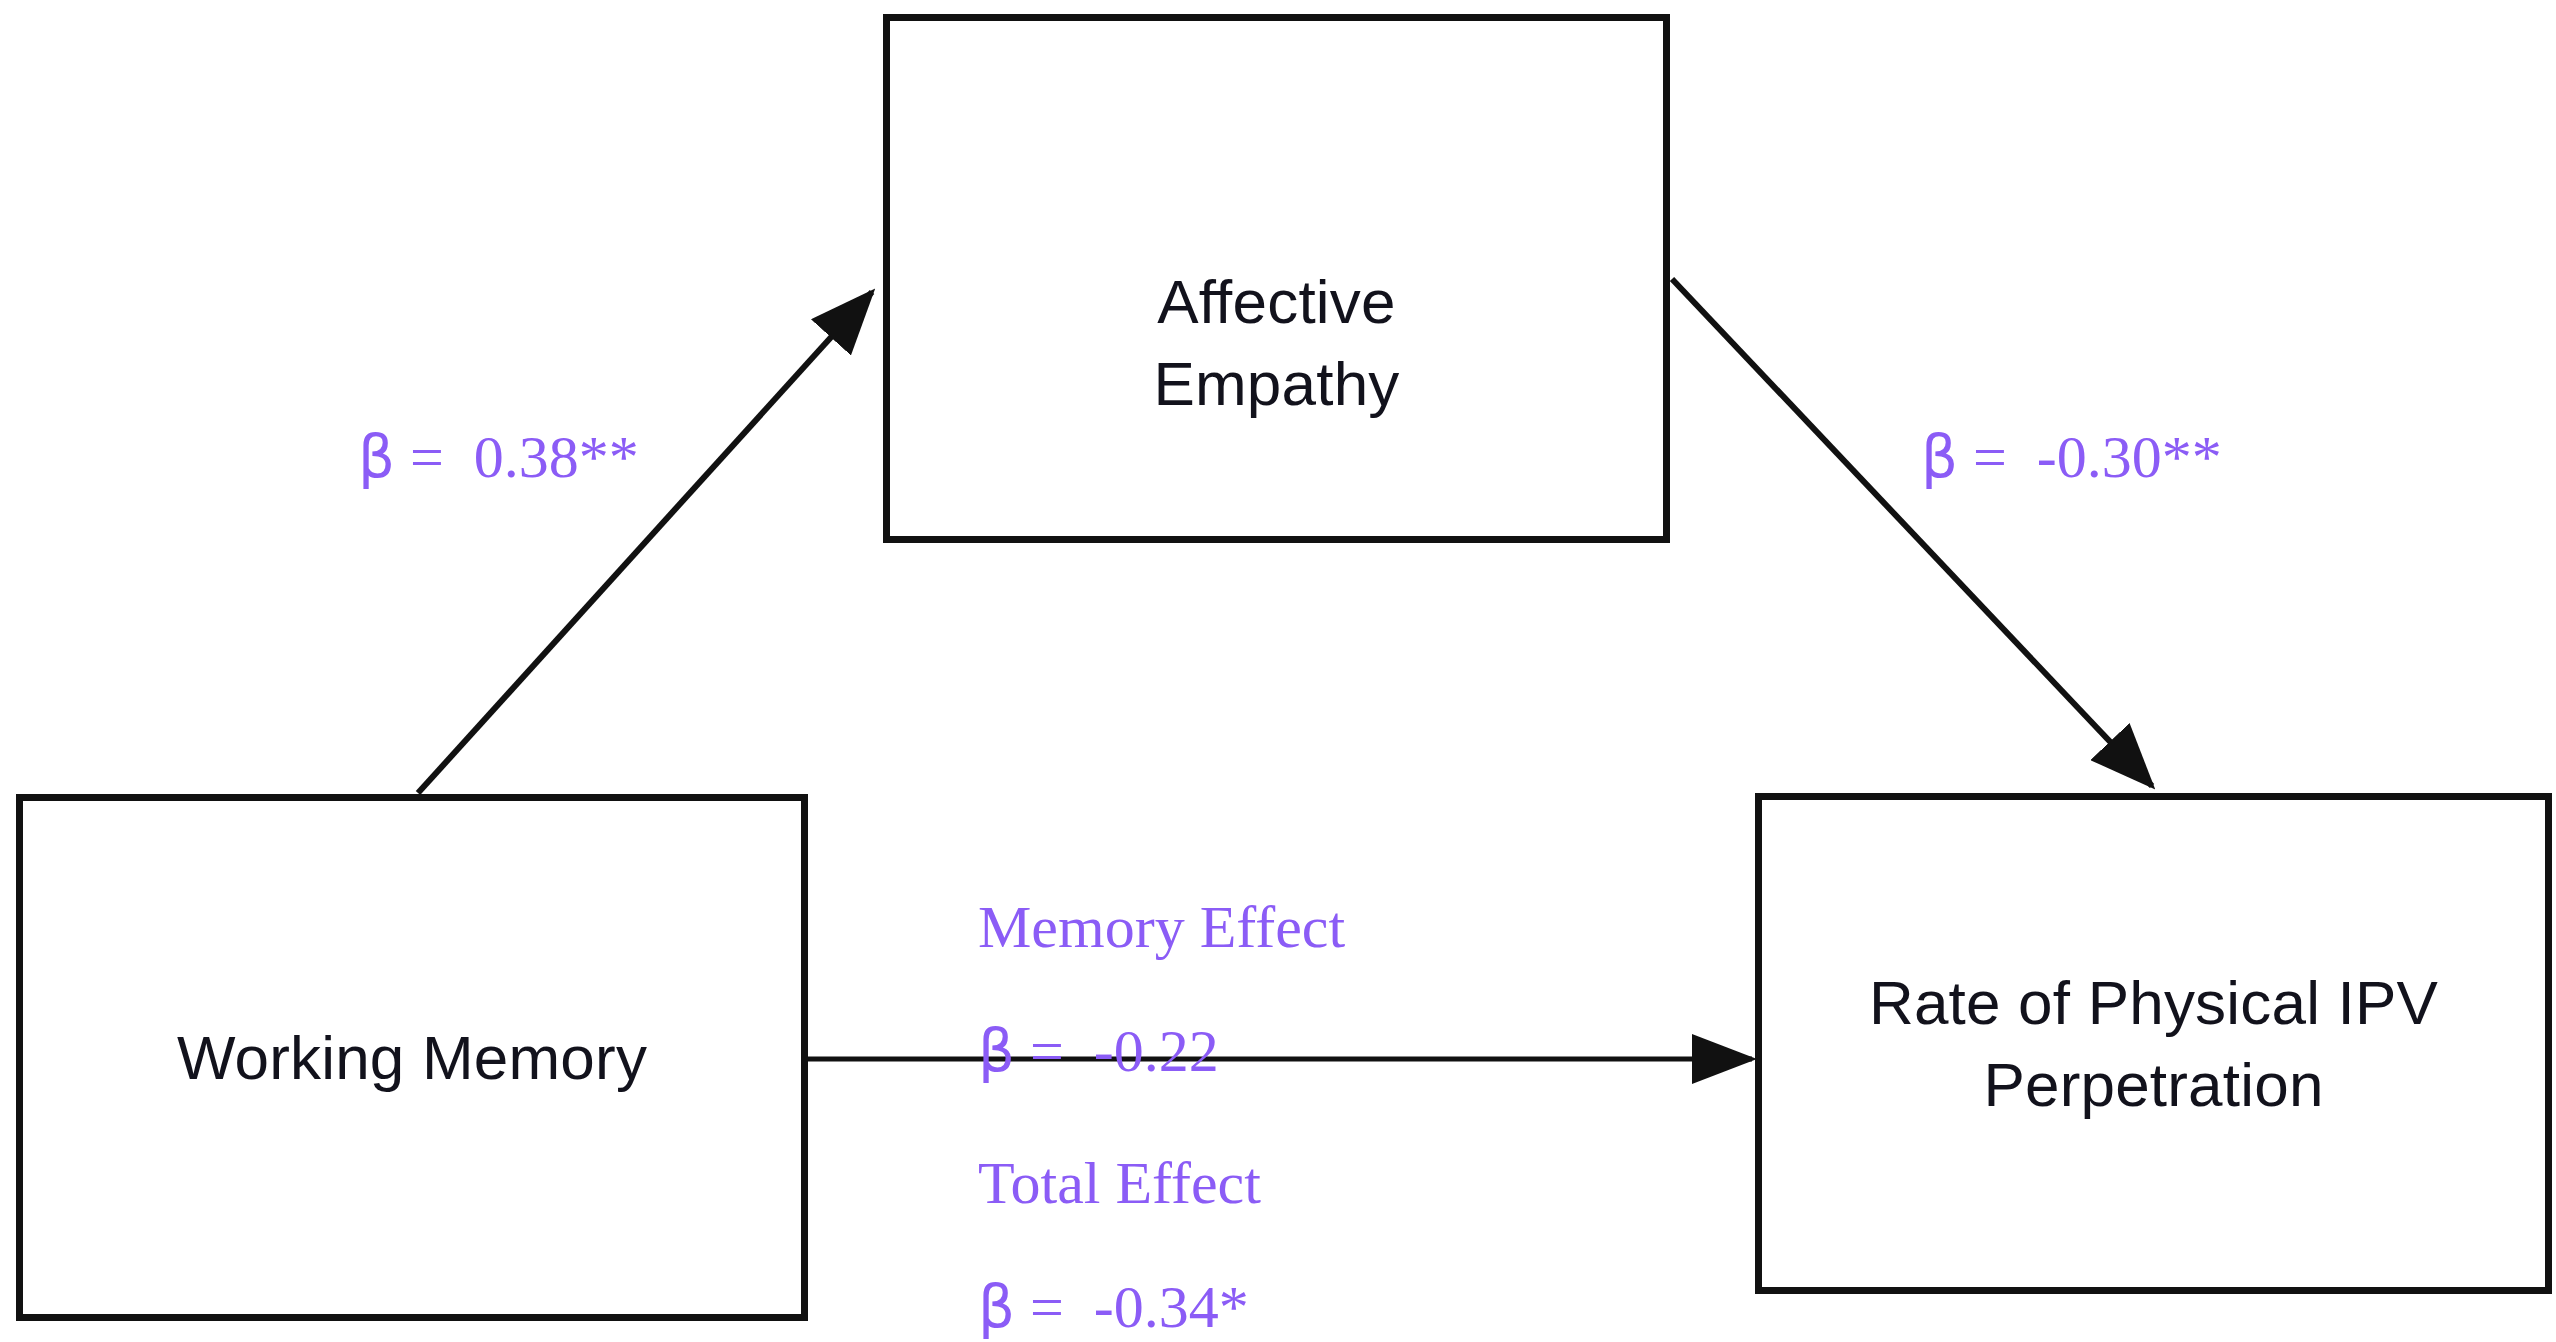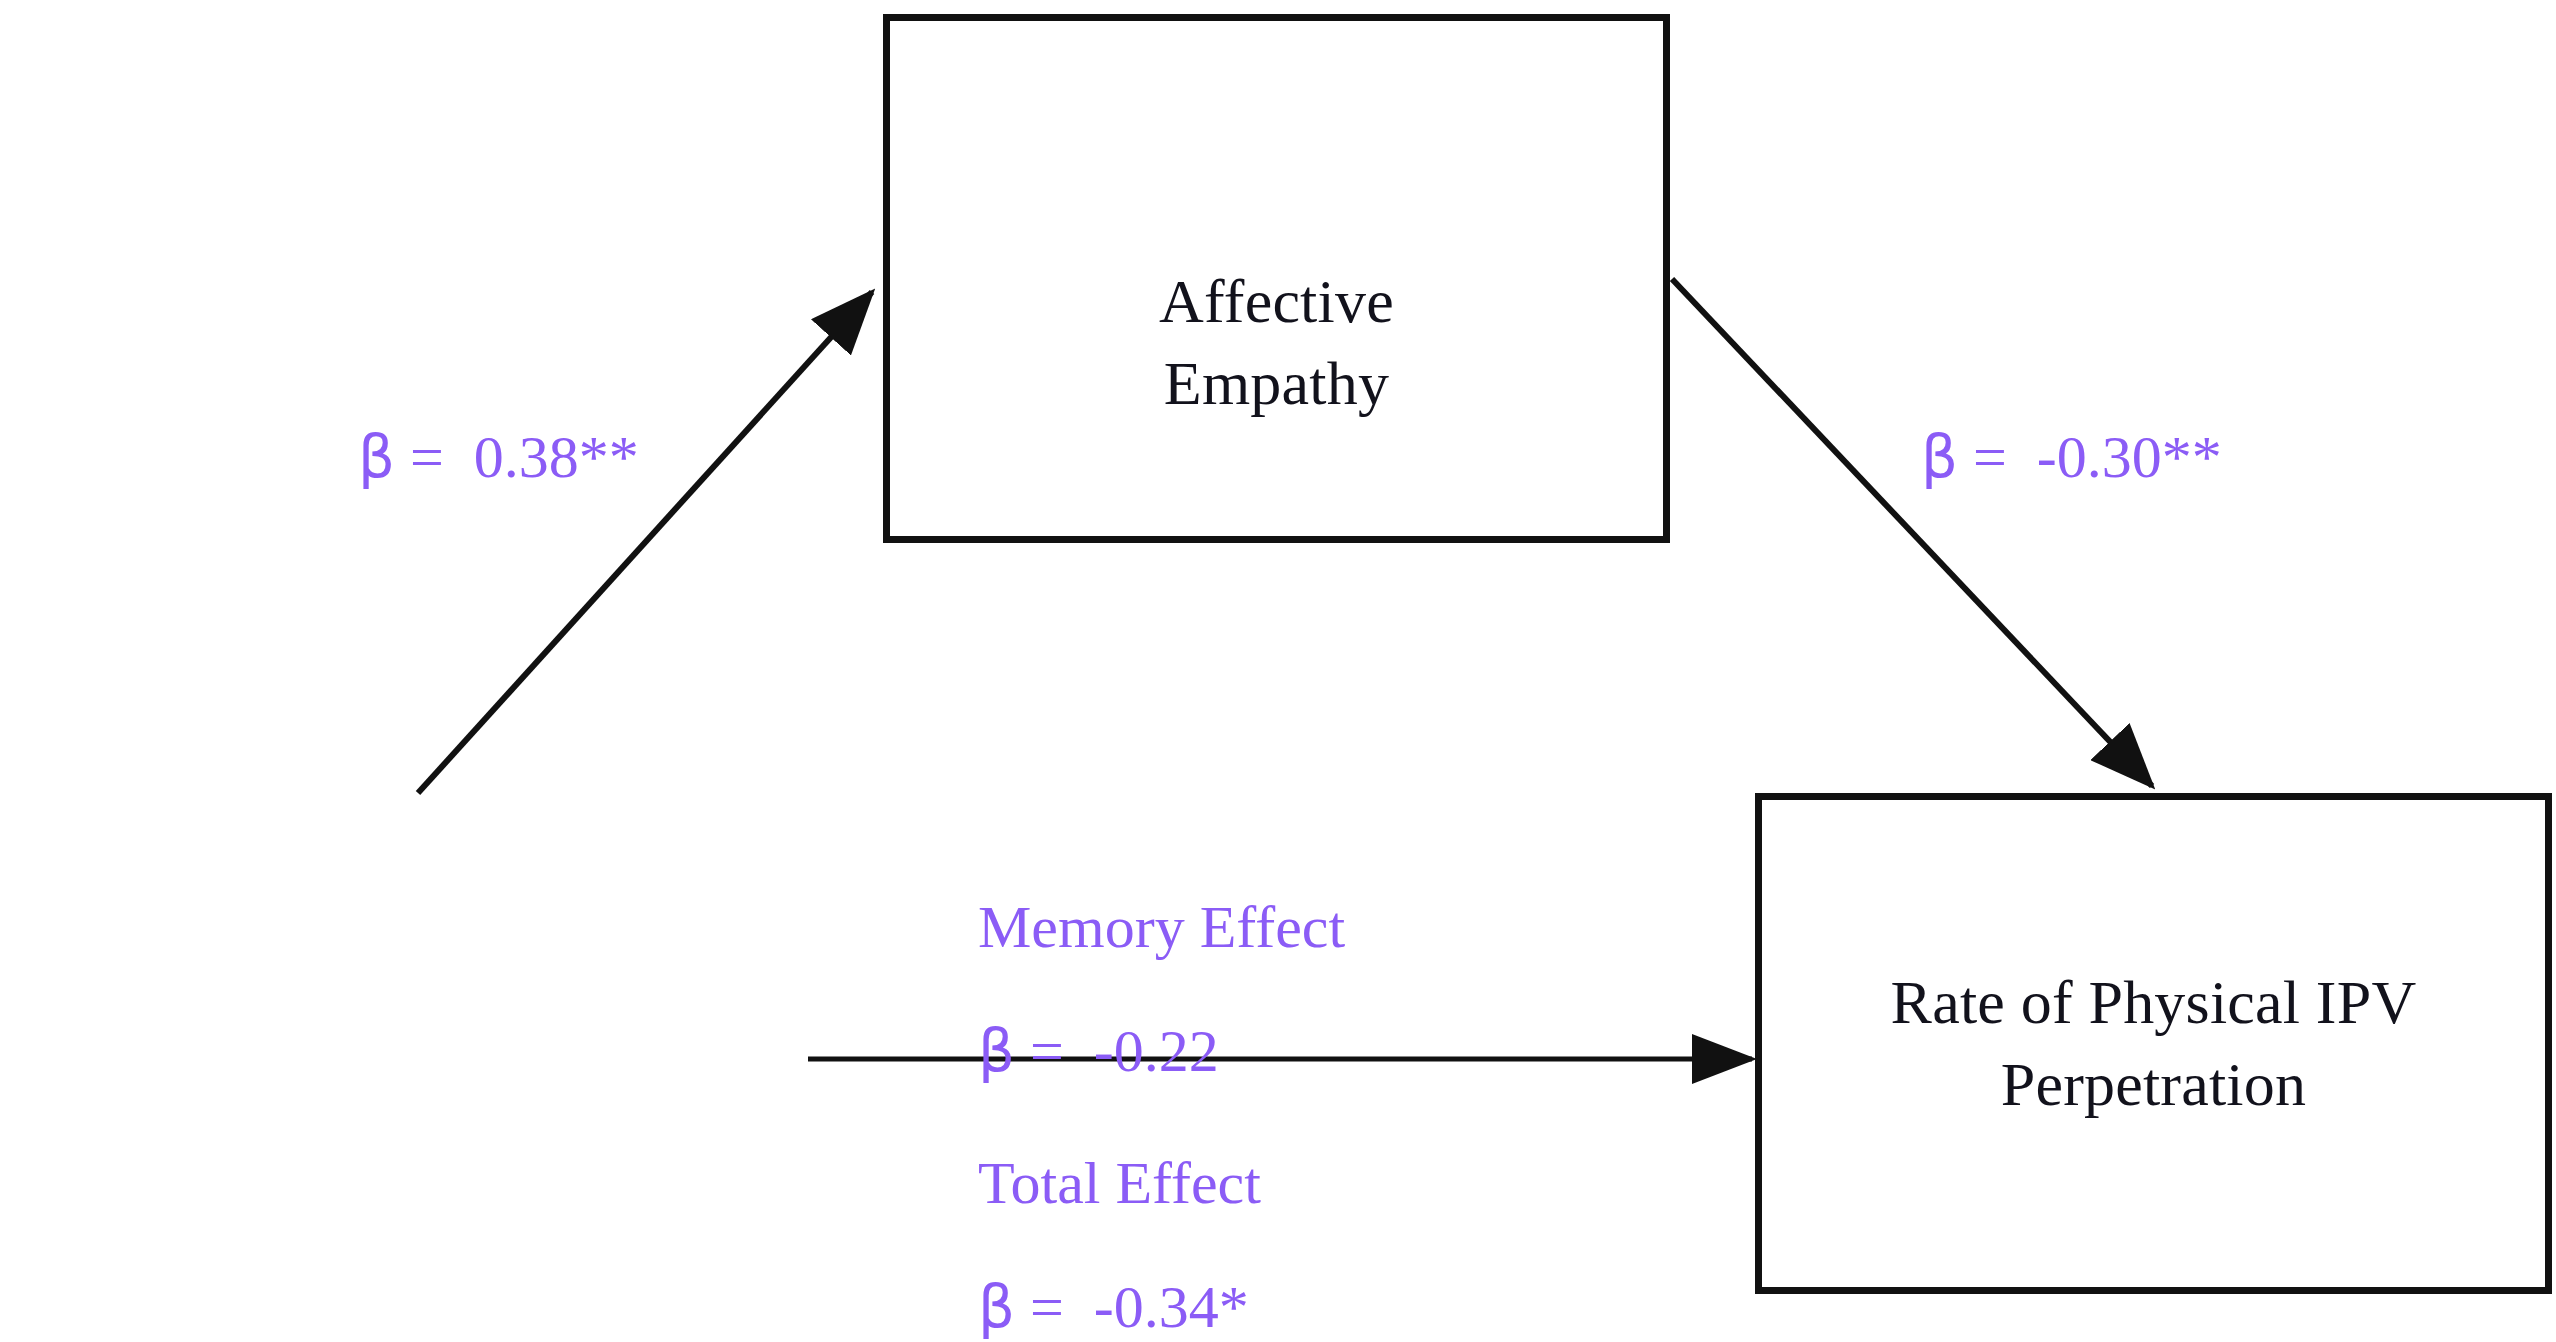--- a/index.html
+++ b/index.html
@@ -27,21 +27,21 @@
     position: absolute;
     box-sizing: border-box;
     border: 7px solid #111111;
     background: #ffffff;
     display: flex;
     align-items: center;
     justify-content: center;
     text-align: center;
   }
   .node-label {
-    font-family: Liberation Serif, serif;
+    font-family: Liberation Sans, sans-serif;
     font-size: 62px;
     line-height: 1.32;
     color: #12121c;
     letter-spacing: 0.2px;
     white-space: pre-line;
   }
   #node-affective-empathy {
     left: 883px;
     top: 14px;
     width: 787px;
@@ -125,20 +125,23 @@
     <line x1="1672" y1="279" x2="2152" y2="786" stroke="#111111" stroke-width="6" marker-end="url(#arrowhead-b)"></line>
 
     <line x1="808" y1="1059" x2="1752" y2="1059" stroke="#111111" stroke-width="5" marker-end="url(#arrowhead-c)"></line>
   </svg>
 
   <div class="node-box" id="node-affective-empathy">
     <span class="node-label">Affective
 Empathy</span>
   </div>
 
+  <div class="node-box" id="node-working-memory">
+    <span class="node-label">Working Memory</span>
+  </div>
 
   <div class="node-box" id="node-ipv-perpetration">
     <span class="node-label">Rate of Physical IPV
 Perpetration</span>
   </div>
 
   <div class="edge-label" id="label-a-path">
     <span class="beta-glyph">β</span><span class="beta-text"> = </span><span class="beta-text"> 0.38**</span>
   </div>
 

